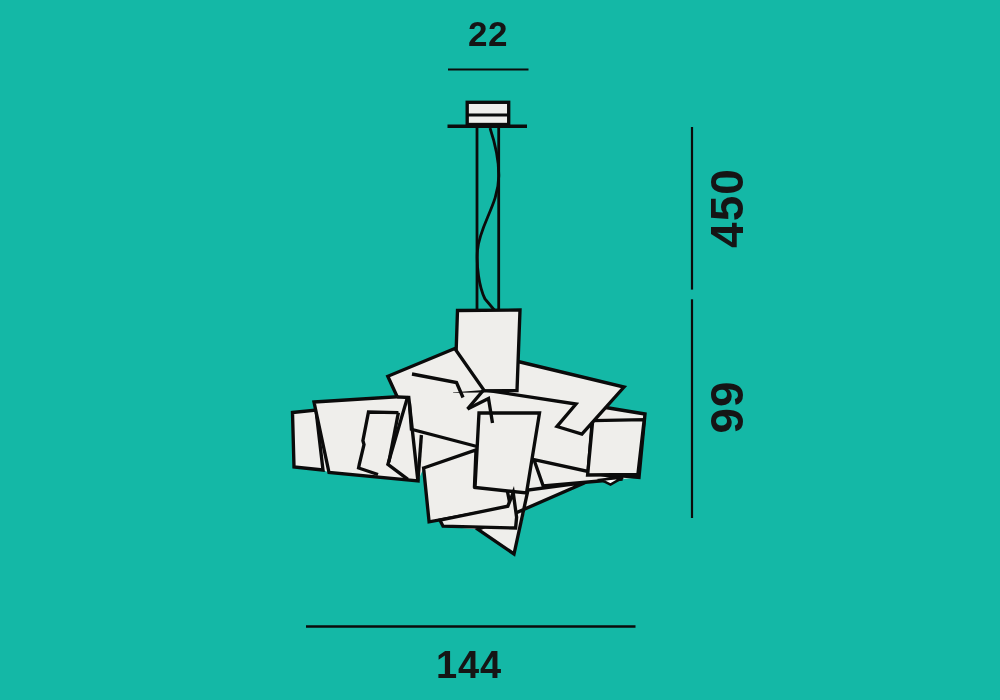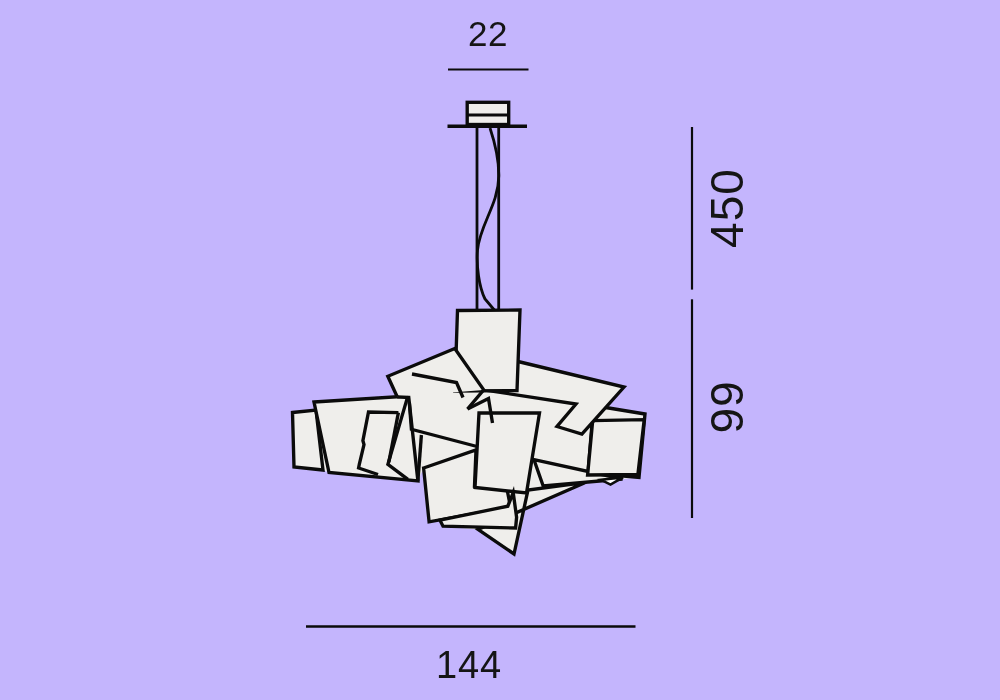--- a/index.html
+++ b/index.html
@@ -1,16 +1,16 @@
 <!DOCTYPE html>
 <html><head>
 <meta charset="utf-8">
 <style>
   html,body{margin:0;padding:0;background:#ffffff;}
-  #page{position:relative;width:1000px;height:700px;background:#c4b5fd;overflow:hidden;}
+  #page{position:relative;width:1000px;height:700px;background:#14b8a6;overflow:hidden;font-weight:bold;}
   svg{position:absolute;left:0;top:0;}
   text{font-family:"Liberation Sans",sans-serif;fill:#151515;}
 </style>
 </head>
 <body>
 <div id="page">
 <svg width="1000" height="700" viewBox="0 0 1000 700">
   <g stroke="#0b0b0b" stroke-width="3.35" fill="none" stroke-linejoin="miter" stroke-linecap="butt">
 
     <line x1="448" y1="69.5" x2="528.5" y2="69.5" stroke-width="2.2"></line>

